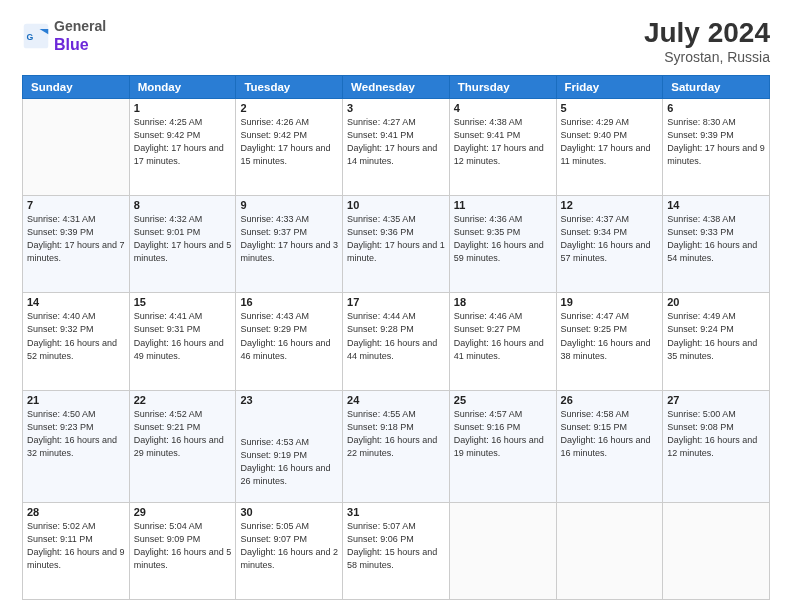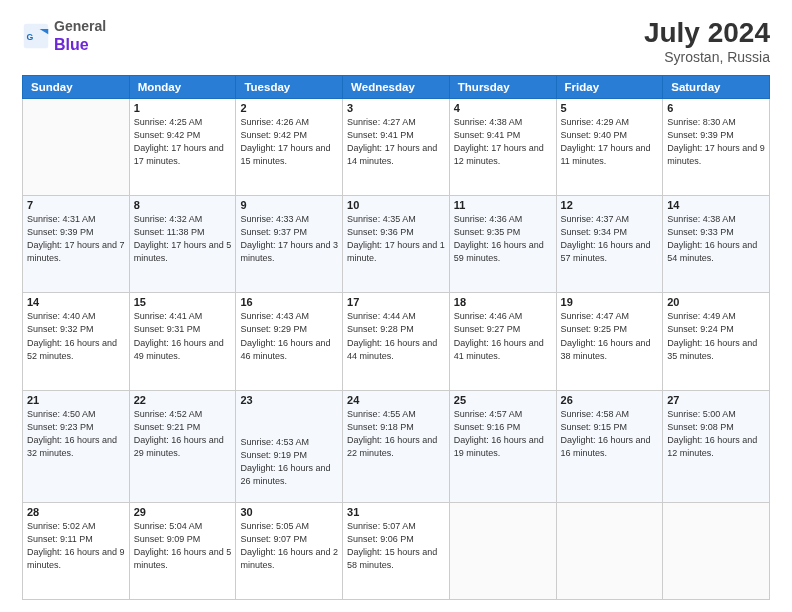--- a/index.html
+++ b/index.html
@@ -172,21 +172,21 @@
         <tr class="alt-row">
           <td>
             <div class="day-number">7</div>
             <div class="day-info" style="white-space: pre-line;">Sunrise: 4:31 AM
 Sunset: 9:39 PM
 Daylight: 17 hours and 7 minutes.</div>
           </td>
           <td>
             <div class="day-number">8</div>
             <div class="day-info" style="white-space: pre-line;">Sunrise: 4:32 AM
-Sunset: 11:38 PM
+Sunset: 9:01 PM
 Daylight: 17 hours and 5 minutes.</div>
           </td>
           <td>
             <div class="day-number">9</div>
             <div class="day-info" style="white-space: pre-line;">Sunrise: 4:33 AM
 Sunset: 9:37 PM
 Daylight: 17 hours and 3 minutes.</div>
           </td>
           <td>
             <div class="day-number">10</div>

